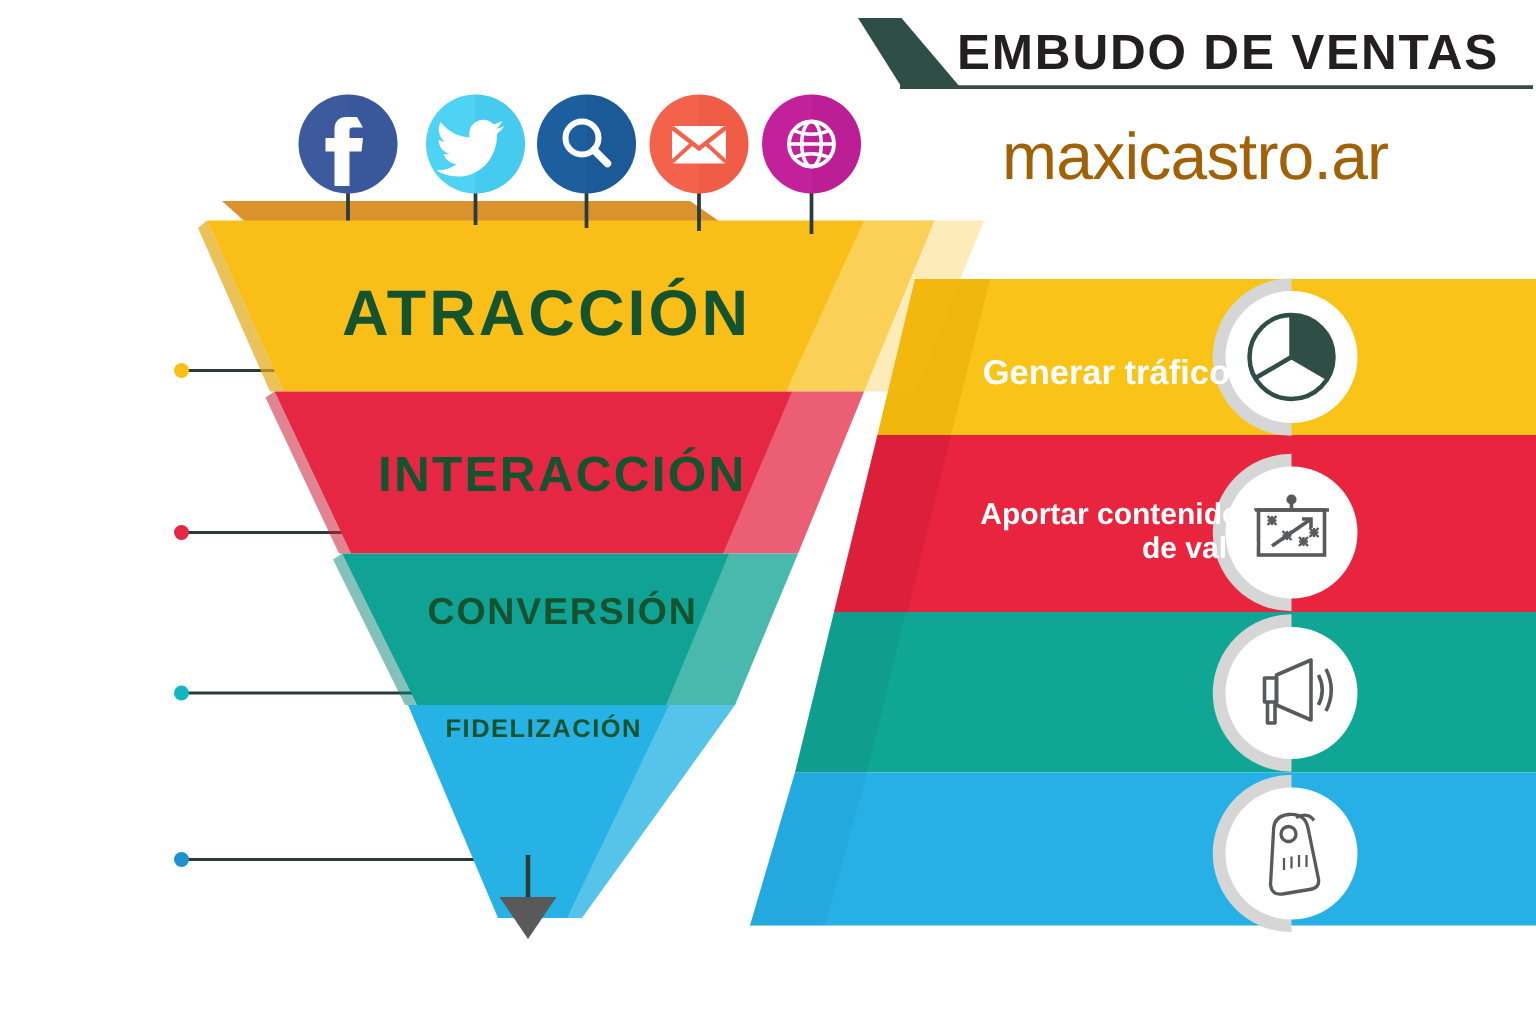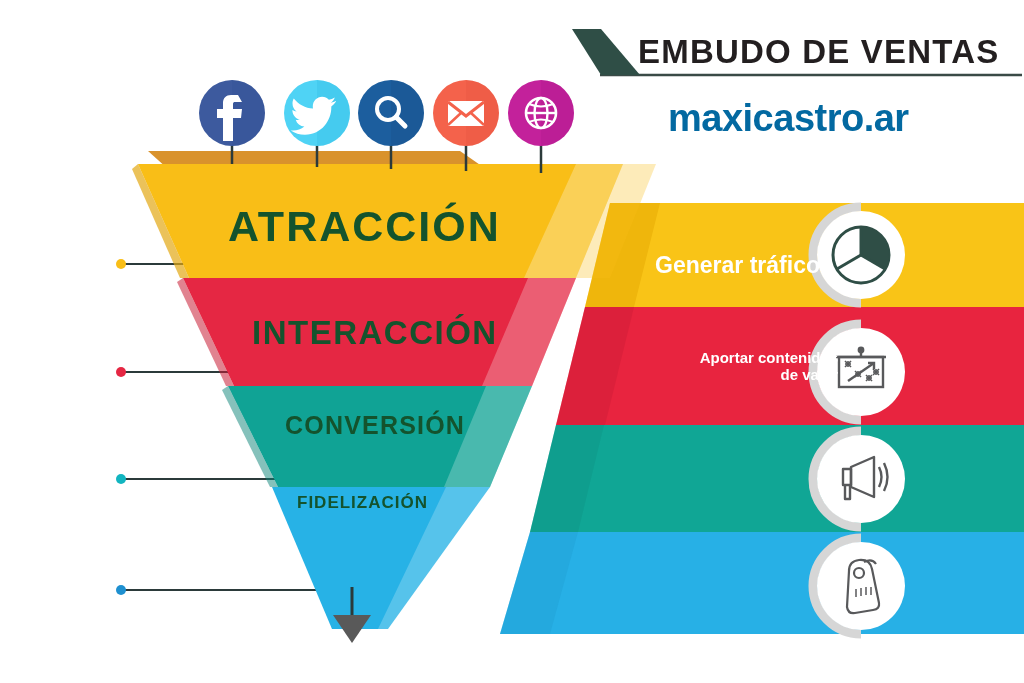--- a/index.html
+++ b/index.html
@@ -4,54 +4,54 @@
 <title>Embudo de Ventas</title>
 <style>
   * { margin:0; padding:0; box-sizing:border-box; }
   html,body { width:1024px; height:683px; }
   body {
     background:#ffffff;
     font-family:"Liberation Sans", sans-serif;
     overflow:hidden;
     position:relative;
   }
-  #stage { position:absolute; left:0; top:17px; width:1024px; height:526px; }
+  #stage { position:absolute; left:0; top:0; width:1024px; height:526px; }
   #stage > svg { position:absolute; left:0; top:0; }
 
   
   .hdr-title {
     position:absolute; left:638px; top:16px;
     font-size:33px; font-weight:bold; letter-spacing:1.2px;
     color:#231f20; white-space:nowrap;
     font-family:"Liberation Sans", sans-serif;
   }
   .hdr-site {
     position:absolute; left:668px; top:80px;
-    font-size:38px; font-weight:bold; color:#0369a1;
+    font-size:44px; font-weight:normal; color:#a16207;
     letter-spacing:-0.5px; white-space:nowrap;
   }
 
   
   .f-label {
     position:absolute; color:#14532d; font-weight:bold;
     white-space:nowrap; letter-spacing:1px;
     text-align:center;
   }
   .f-1 { font-size:43px; left:228px; top:185px; letter-spacing:2px; }
   .f-2 { font-size:33px; left:252px; top:297px; letter-spacing:1.5px; }
   .f-3 { font-size:25px; left:285px; top:394px; letter-spacing:1.2px; }
   .f-4 { font-size:17px; left:297px; top:476px; letter-spacing:1px; }
 
   
   .p-text {
     position:absolute; color:#ffffff; font-weight:bold;
     text-align:right; line-height:1.16; white-space:pre-line;
   }
   .p-1 { font-size:23px; left:570px; top:235px; width:250px; }
-  .p-2 { font-size:15px; left:548px; top:332px; width:290px; }
+  .p-2 { font-size:20px; left:548px; top:332px; width:290px; }
   .p-3 { font-size:21px; left:505px; top:428px; width:290px; }
   .p-4 { font-size:22px; left:500px; top:545px; width:290px; }
 
   
   .clientes-label {
     position:absolute; left:307px; top:629px;
     font-size:24px; font-weight:bold; color:#231f20;
     letter-spacing:1.2px;
   }
 </style>

